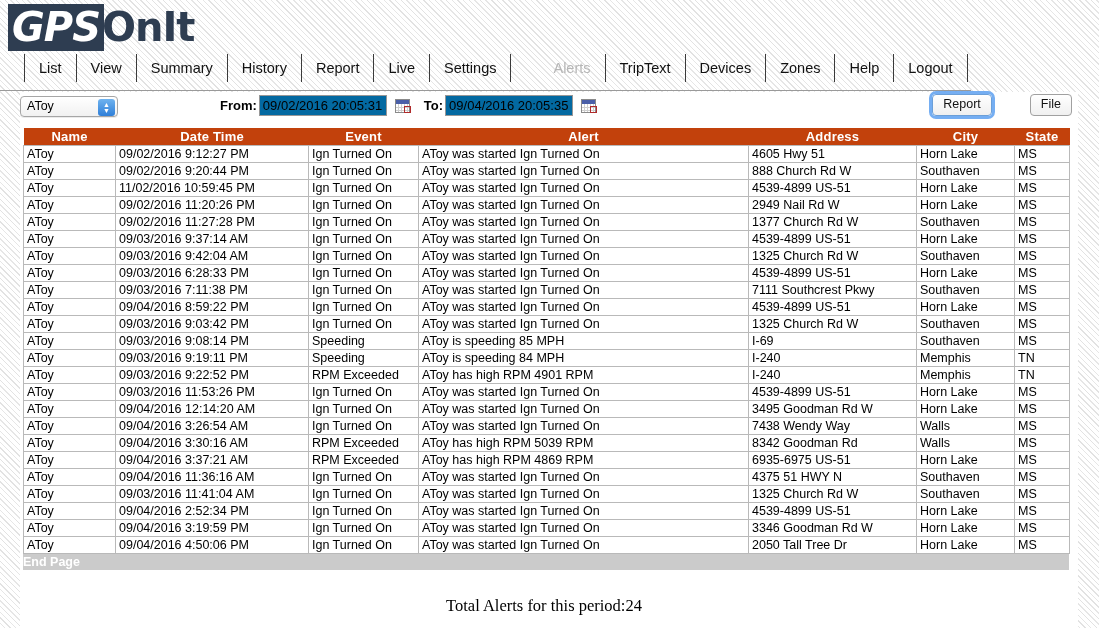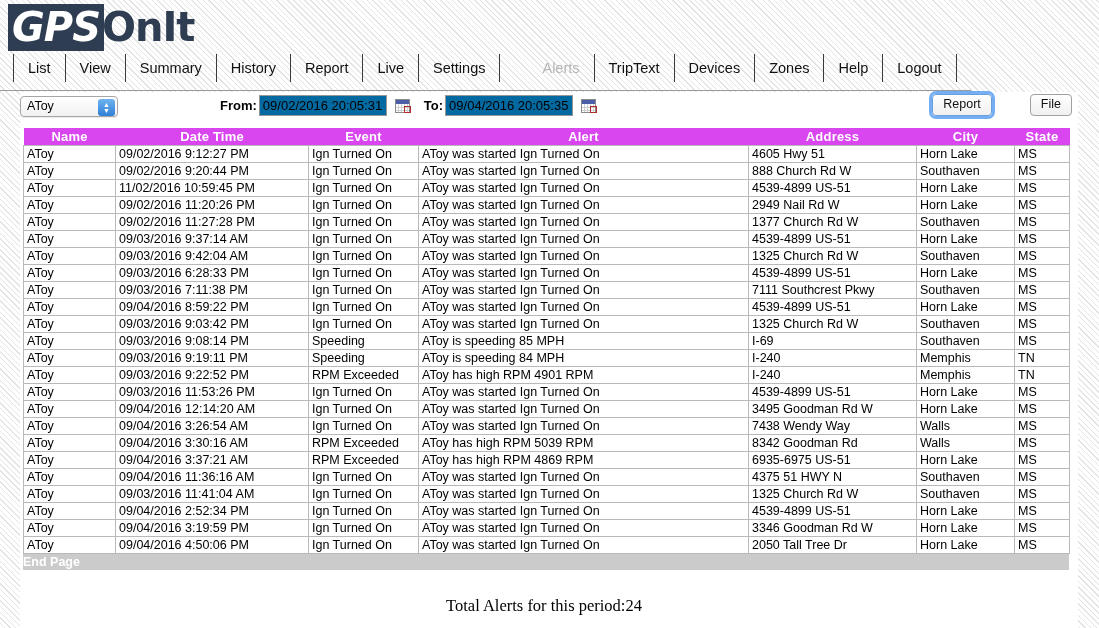--- a/index.html
+++ b/index.html
@@ -61,21 +61,21 @@
   #logo .onit {
     color: #2e3d51;
     display: inline-block;
     margin-left: -2px;
     padding-top: 2px;
   }
 
   
   #nav {
     position: absolute;
-    left: 13px;
+    left: 24px;
     top: 52px;
     display: flex;
     align-items: stretch;
     height: 38px;
   }
   #nav .nav-item {
     display: flex;
     align-items: center;
     padding: 0 14px;
     font-size: 14.5px;
@@ -238,21 +238,21 @@
   #table-wrap {
     margin: 6px 10px 0 3px;
   }
   table.alerts {
     width: 1046px;
     border-collapse: collapse;
     font-size: 12.5px;
     table-layout: fixed;
   }
   table.alerts thead th {
-    background: #d946ef;
+    background: #c2410c;
     color: #ffffff;
     font-weight: bold;
     font-size: 13px;
     height: 17px;
     padding: 0;
     text-align: center;
     border: none;
     letter-spacing: 0.2px;
   }
   table.alerts tbody td {

